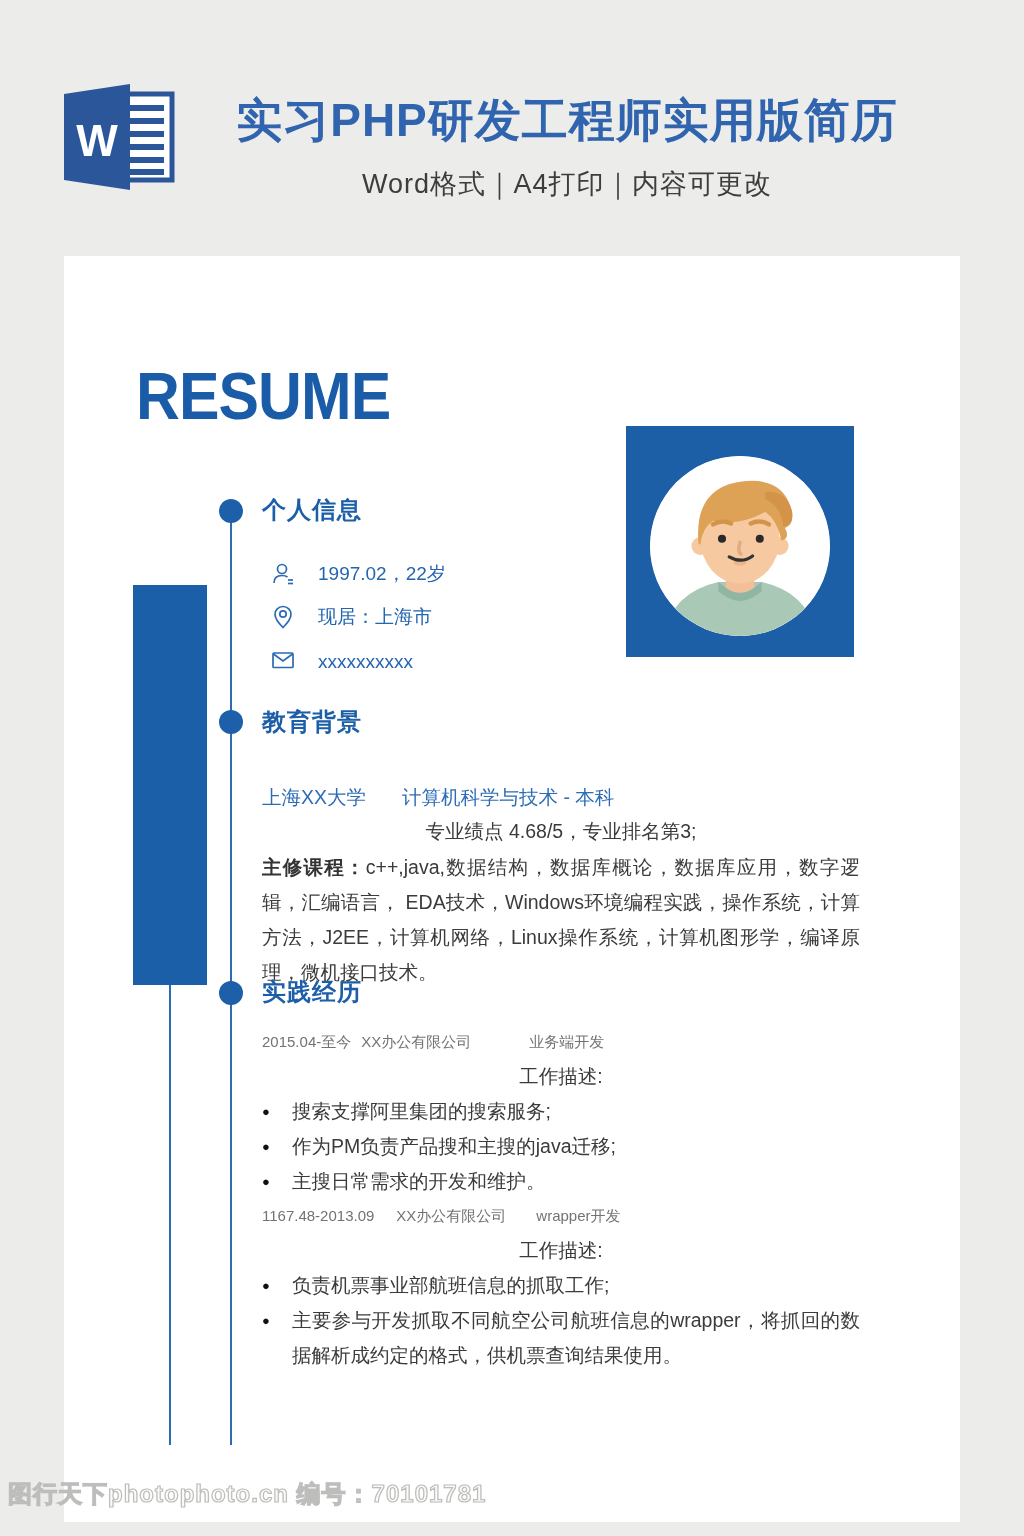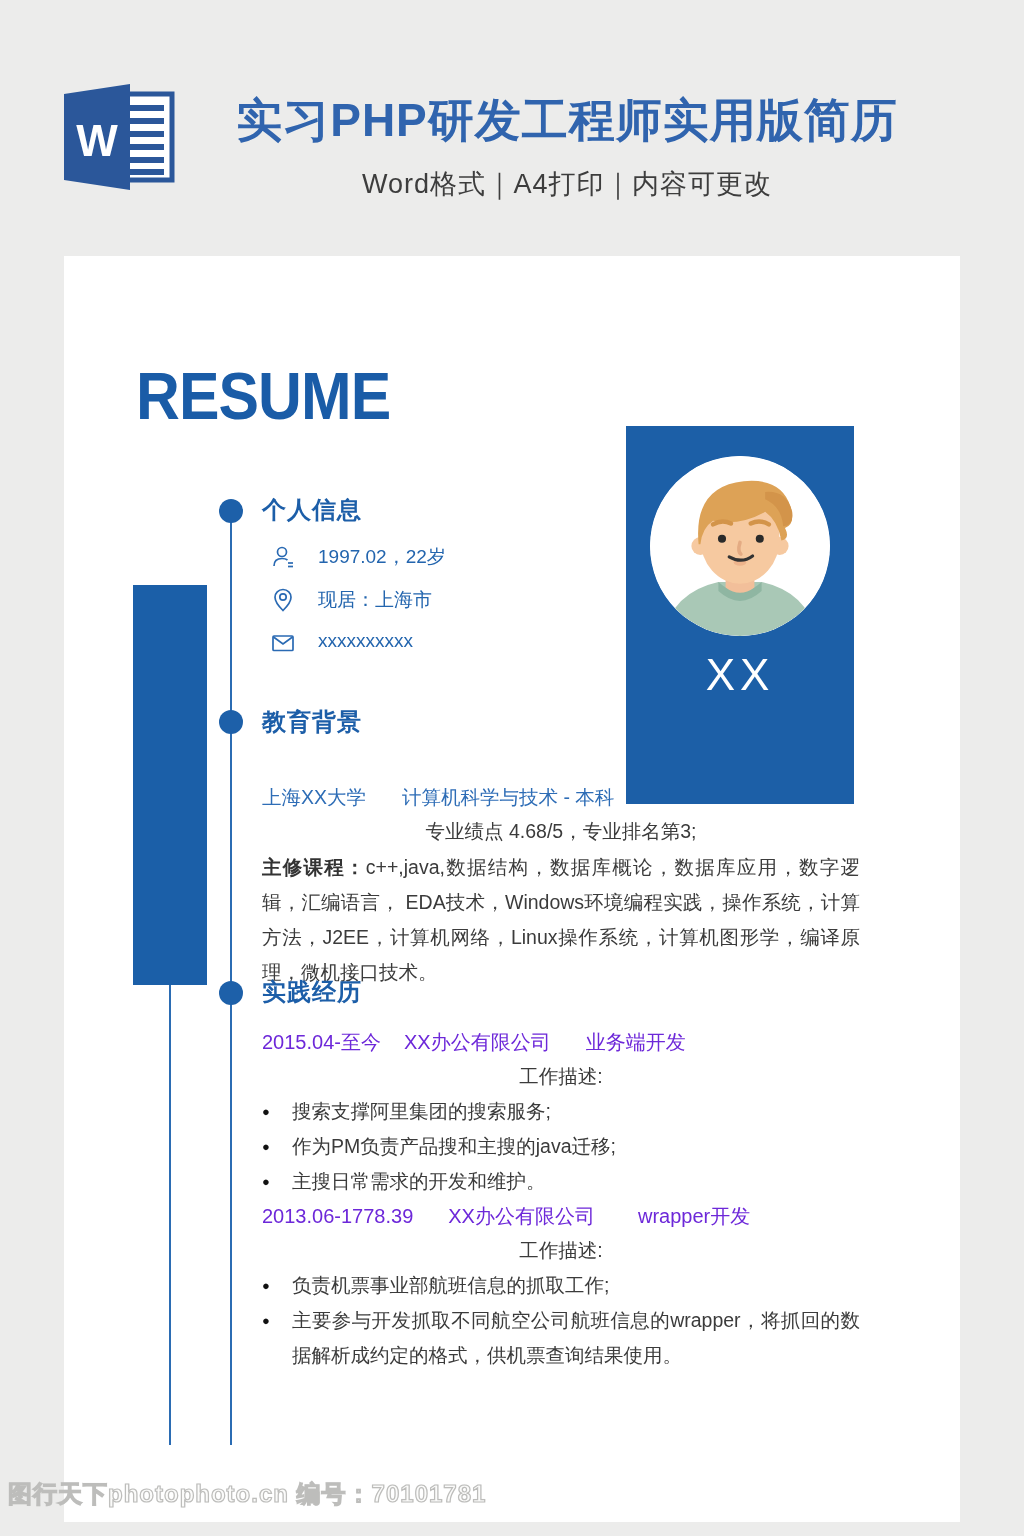--- a/index.html
+++ b/index.html
@@ -49,21 +49,21 @@
     font-weight: bold;
     color: #1a5ca7;
     letter-spacing: -1px;
     transform: scaleX(0.92);
     transform-origin: left top;
   }
 
   
   .photo-card {
     left: 626px; top: 426px;
-    width: 228px; height: 378px;
+    width: 228px; height: 231px;
     background: #1c5fa7;
     text-align: center;
   }
   .avatar-circle {
     width: 180px; height: 180px;
     margin: 30px auto 0 auto;
     border-radius: 50%;
     background: #ffffff;
     overflow: hidden;
   }
@@ -84,38 +84,38 @@
 
   
   .section-heading {
     font-size: 24px;
     font-weight: bold;
     color: #1c5ea8;
     letter-spacing: 1px;
   }
   .personal-block { left: 262px; top: 494px; width: 620px; }
   .info-rows { margin-top: 18px; margin-left: 8px; }
-  .info-row { display: flex; align-items: flex-start; height: 43px; }
+  .info-row { display: flex; align-items: flex-end; height: 43px; }
   .info-icon { width: 26px; height: 26px; flex: 0 0 26px; }
   .info-text { margin-left: 22px; font-size: 19px; color: #2365ae; }
 
   .edu-block { left: 262px; top: 706px; width: 598px; }
   .edu-content { margin-top: 46px; }
   .school-line { display: flex; font-size: 19.5px; color: #2e6db6; }
   .school-line .major { margin-left: 36px; }
   .body-text { font-size: 19.5px; color: #3b3b3b; line-height: 35px; text-align: center; }
   .gpa-line { margin-top: 3px; }
   .courses { text-align: justify; margin-top: 1px; }
   .courses .label { font-weight: bold; color: #333333; }
 
   .exp-block { left: 262px; top: 976px; width: 598px; }
   .exp-content { margin-top: 17px; }
-  .job-line { display: flex; font-size: 20px; color: #6d28d9; line-height: 34px; gap: 13px; }
+  .job-line { display: flex; font-size: 15px; color: #737373; line-height: 34px; }
   .job-line .company { margin-left: 10px; }
-  .job-line .role { margin-left: 22px; }
+  .job-line .role { margin-left: 58px; }
   .job-line-2 .company { margin-left: 22px; }
   .job-line-2 .role { margin-left: 30px; }
   .bullet-list { list-style: none; }
   .bullet-item { display: flex; line-height: 35px; }
   .bullet-item .dot { flex: 0 0 30px; font-size: 13px; color: #111111; line-height: 35px; }
   .bullet-item .b-text { flex: 1; text-align: justify; }
   .summary { line-height: 34px; text-align: justify; }
 
   
   .watermark {
@@ -275,21 +275,21 @@
           <span class="dot">●</span>
           <span class="b-text body-text">作为PM负责产品搜和主搜的java迁移;</span>
         </li>
         <li class="bullet-item">
           <span class="dot">●</span>
           <span class="b-text body-text">主搜日常需求的开发和维护。</span>
         </li>
       </ul>
 
       <div class="job-line job-line-2">
-        <span>2013.06-1778.39</span>
+        <span>1167.48-2013.09</span>
         <span class="company">XX办公有限公司</span>
         <span class="role">wrapper开发</span>
       </div>
       <div class="body-text">工作描述:</div>
       <ul class="bullet-list">
         <li class="bullet-item">
           <span class="dot">●</span>
           <span class="b-text body-text">负责机票事业部航班信息的抓取工作;</span>
         </li>
         <li class="bullet-item">

